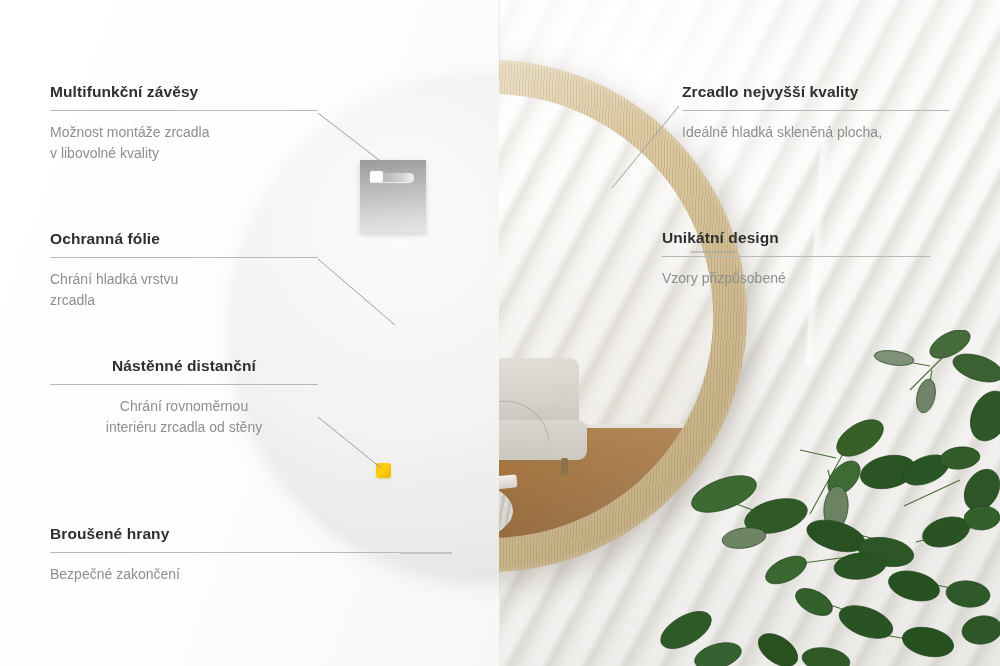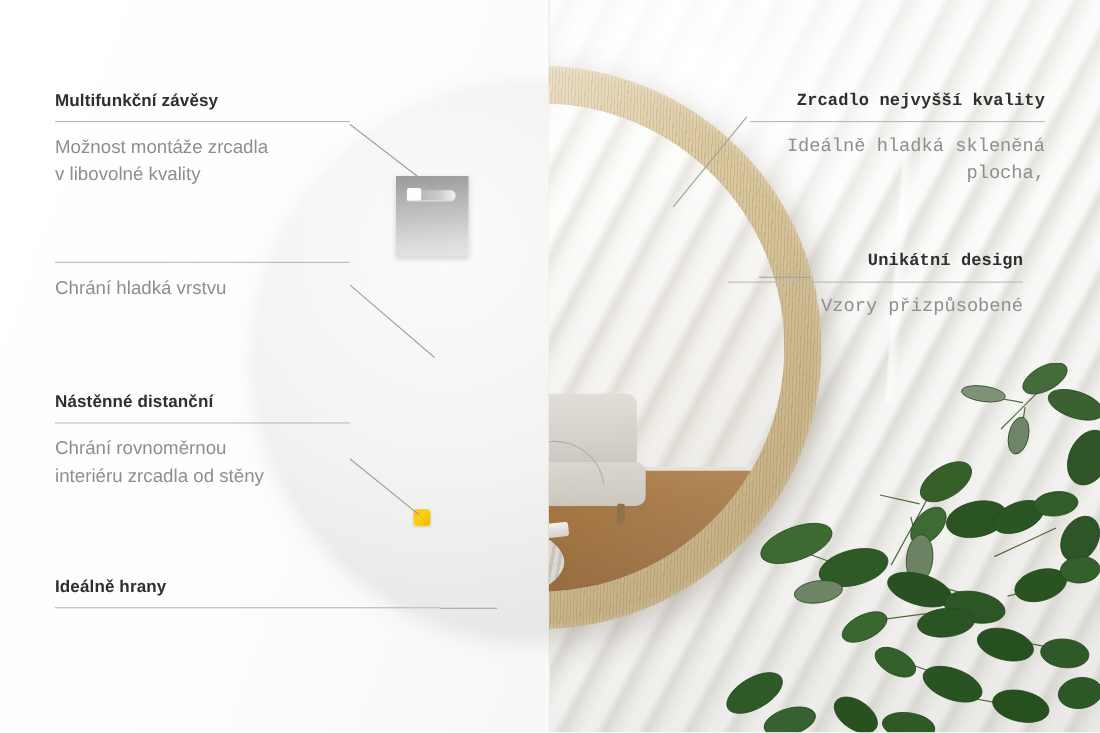--- a/index.html
+++ b/index.html
@@ -101,24 +101,24 @@
   .edge-gap{position:absolute;left:316px;top:86px;width:8px;height:280px;
     background:linear-gradient(90deg,rgba(255,255,255,.85),rgba(255,255,255,.25));
     transform:rotate(4deg);filter:blur(1px);}
 
   
   .foliage{position:absolute;left:660px;top:330px;width:340px;height:336px;pointer-events:none;}
 
   
   .callout{position:absolute;}
   .callout.left{text-align:left;}
-  .callout.right{text-align:right;font-family:Liberation Mono, monospace;}
+  .callout.right{text-align:left;}
   .c-title{font-size:15.5px;font-weight:bold;color:#2f2f2f;letter-spacing:.1px;line-height:1.25;}
   .c-rule{height:1px;background:#b9b9b9;margin:9px 0 11px 0;}
-  .c-body{font-size:17px;color:#8e8e8e;line-height:1.45;font-weight:400;}
+  .c-body{font-size:14px;color:#8e8e8e;line-height:1.45;font-weight:400;}
 
   
   .leaders{position:absolute;left:0;top:0;width:1000px;height:666px;pointer-events:none;}
 </style>
 </head>
 <body>
 
 <div id="stage">
 
   <div class="bg-left"></div>
@@ -214,34 +214,37 @@
   </svg>
 
   <div class="callout left" style="left:50px;top:82px;width:268px;">
     <div class="c-title">Multifunkční závěsy</div>
     <div class="c-rule"></div>
     <div class="c-body">Možnost montáže zrcadla</div>
     <div class="c-body">v libovolné kvality</div>
   </div>
 
   <div class="callout left" style="left:50px;top:229px;width:268px;">
+    <div class="c-title">Ochranná fólie</div>
     <div class="c-rule"></div>
     <div class="c-body">Chrání hladká vrstvu</div>
-  </div>
-
-  <div class="callout left" style="left:50px;top:356px;width:268px;">
+    <div class="c-body">zrcadla</div>
+  </div>
+
+  <div class="callout left" style="left:50px;top:356px;width:268px;text-align:center;">
     <div class="c-title">Nástěnné distanční</div>
     <div class="c-rule"></div>
     <div class="c-body">Chrání rovnoměrnou</div>
     <div class="c-body">interiéru zrcadla od stěny</div>
   </div>
 
   <div class="callout left" style="left:50px;top:524px;width:350px;">
-    <div class="c-title">Ideálně hrany</div>
-    <div class="c-rule"></div>
+    <div class="c-title">Broušené hrany</div>
+    <div class="c-rule"></div>
+    <div class="c-body">Bezpečné zakončení</div>
   </div>
 
   <div class="callout right" style="left:682px;top:82px;width:268px;">
     <div class="c-title">Zrcadlo nejvyšší kvality</div>
     <div class="c-rule"></div>
     <div class="c-body">Ideálně hladká skleněná plocha,</div>
   </div>
 
   <div class="callout right" style="left:662px;top:228px;width:268px;">
     <div class="c-title">Unikátní design</div>

